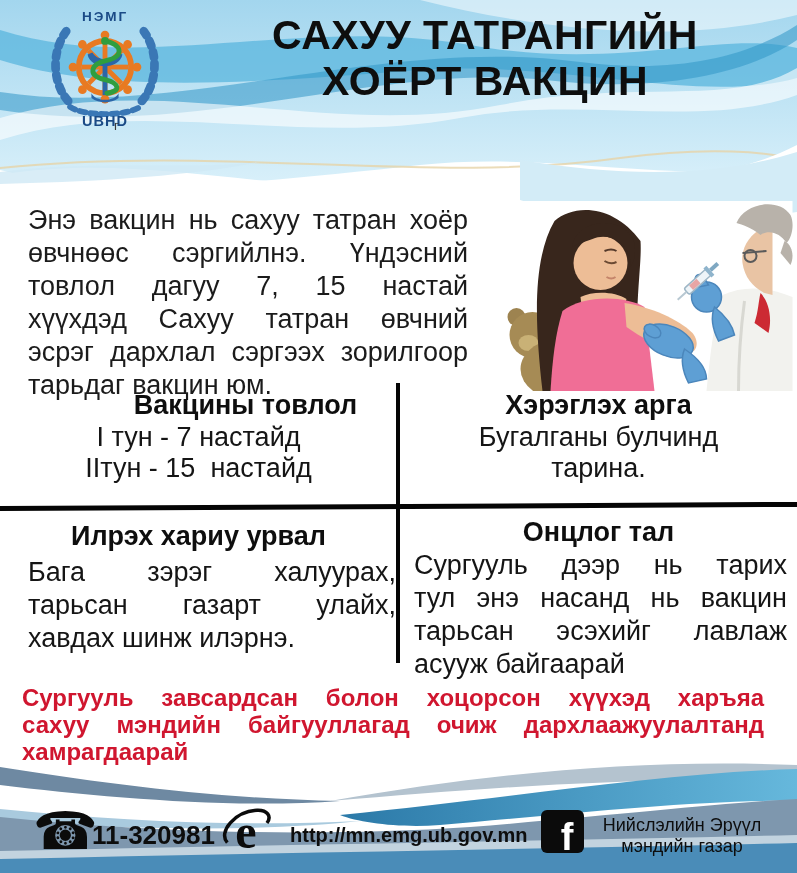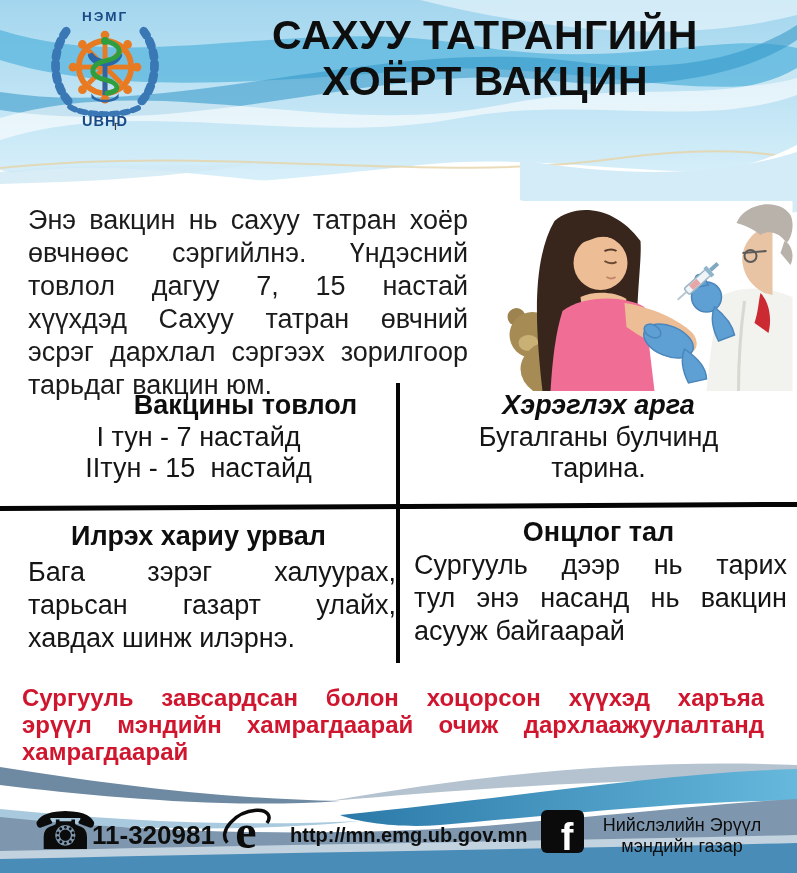--- a/index.html
+++ b/index.html
@@ -18,21 +18,21 @@
   .stray{left:114px;top:118px;font-size:13px;color:#3a3a3a;}
   
   .intro{left:28px;top:204px;width:440px;font-size:27px;line-height:33px;color:#1b1b1b;}
   .jl{text-align:justify;text-align-last:justify;}
   .ll{text-align:center;text-align-last:left;}
   .photo{left:492px;top:201px;width:301px;height:190px;}
   
   .q-title{font-weight:bold;font-size:27px;color:#0e0e0e;text-align:center;}
   .q1t{left:0;top:390px;width:397px;padding-left:47px;}
   .q1b{left:0;top:422px;width:397px;text-align:center;font-size:27px;line-height:31px;}
-  .q2t{left:400px;top:390px;width:397px;font-style:italic;}
+  .q2t{left:400px;top:390px;width:397px;}
   .q2b{left:400px;top:422px;width:397px;text-align:center;font-size:27px;line-height:31px;}
   .q3t{left:0;top:521px;width:397px;}
   .q3b{left:28px;top:556px;width:368px;font-size:27px;line-height:33px;}
   .q4t{left:400px;top:517px;width:397px;}
   .q4b{left:414px;top:549px;width:373px;font-size:27px;line-height:33px;}
   .pre{white-space:pre-wrap;}
   .div-v{left:396px;top:383px;width:4px;height:280px;background:#050505;}
   .div-h{left:0;top:504px;width:797px;height:5px;background:#050505;transform:rotate(-0.3deg);}
   
   .notice{left:22px;top:684px;width:742px;font-size:24px;line-height:27px;
@@ -192,26 +192,27 @@
 <div class="abs q3b">
   <div class="jl">Бага зэрэг халуурах,</div>
   <div class="jl">тарьсан газарт улайх,</div>
   <div class="ll">хавдах шинж илэрнэ.</div>
 </div>
 
 <div class="abs q-title q4t">Онцлог тал</div>
 <div class="abs q4b">
   <div class="jl">Сургууль дээр нь тарих</div>
   <div class="jl">тул энэ насанд нь вакцин</div>
+  <div class="jl">тарьсан эсэхийг лавлаж</div>
   <div class="ll">асууж байгаарай</div>
 </div>
 
 <div class="abs notice">
   <div class="jl">Сургууль завсардсан болон хоцорсон хүүхэд харъяа</div>
-  <div class="jl">эрүүл мэндийн хамрагдаарай очиж дархлаажуулалтанд</div>
+  <div class="jl">сахуу мэндийн байгууллагад очиж дархлаажуулалтанд</div>
   <div class="ll">хамрагдаарай</div>
 </div>
 
 <svg class="abs footer-waves" viewBox="0 0 797 120" preserveAspectRatio="none">
   <defs>
     <linearGradient id="tealGrad" x1="0" y1="0" x2="1" y2="0">
       <stop offset="0" stop-color="#2b79a8"></stop>
         <stop offset="1" stop-color="#66b8dc"></stop>
     </linearGradient>
   </defs>

